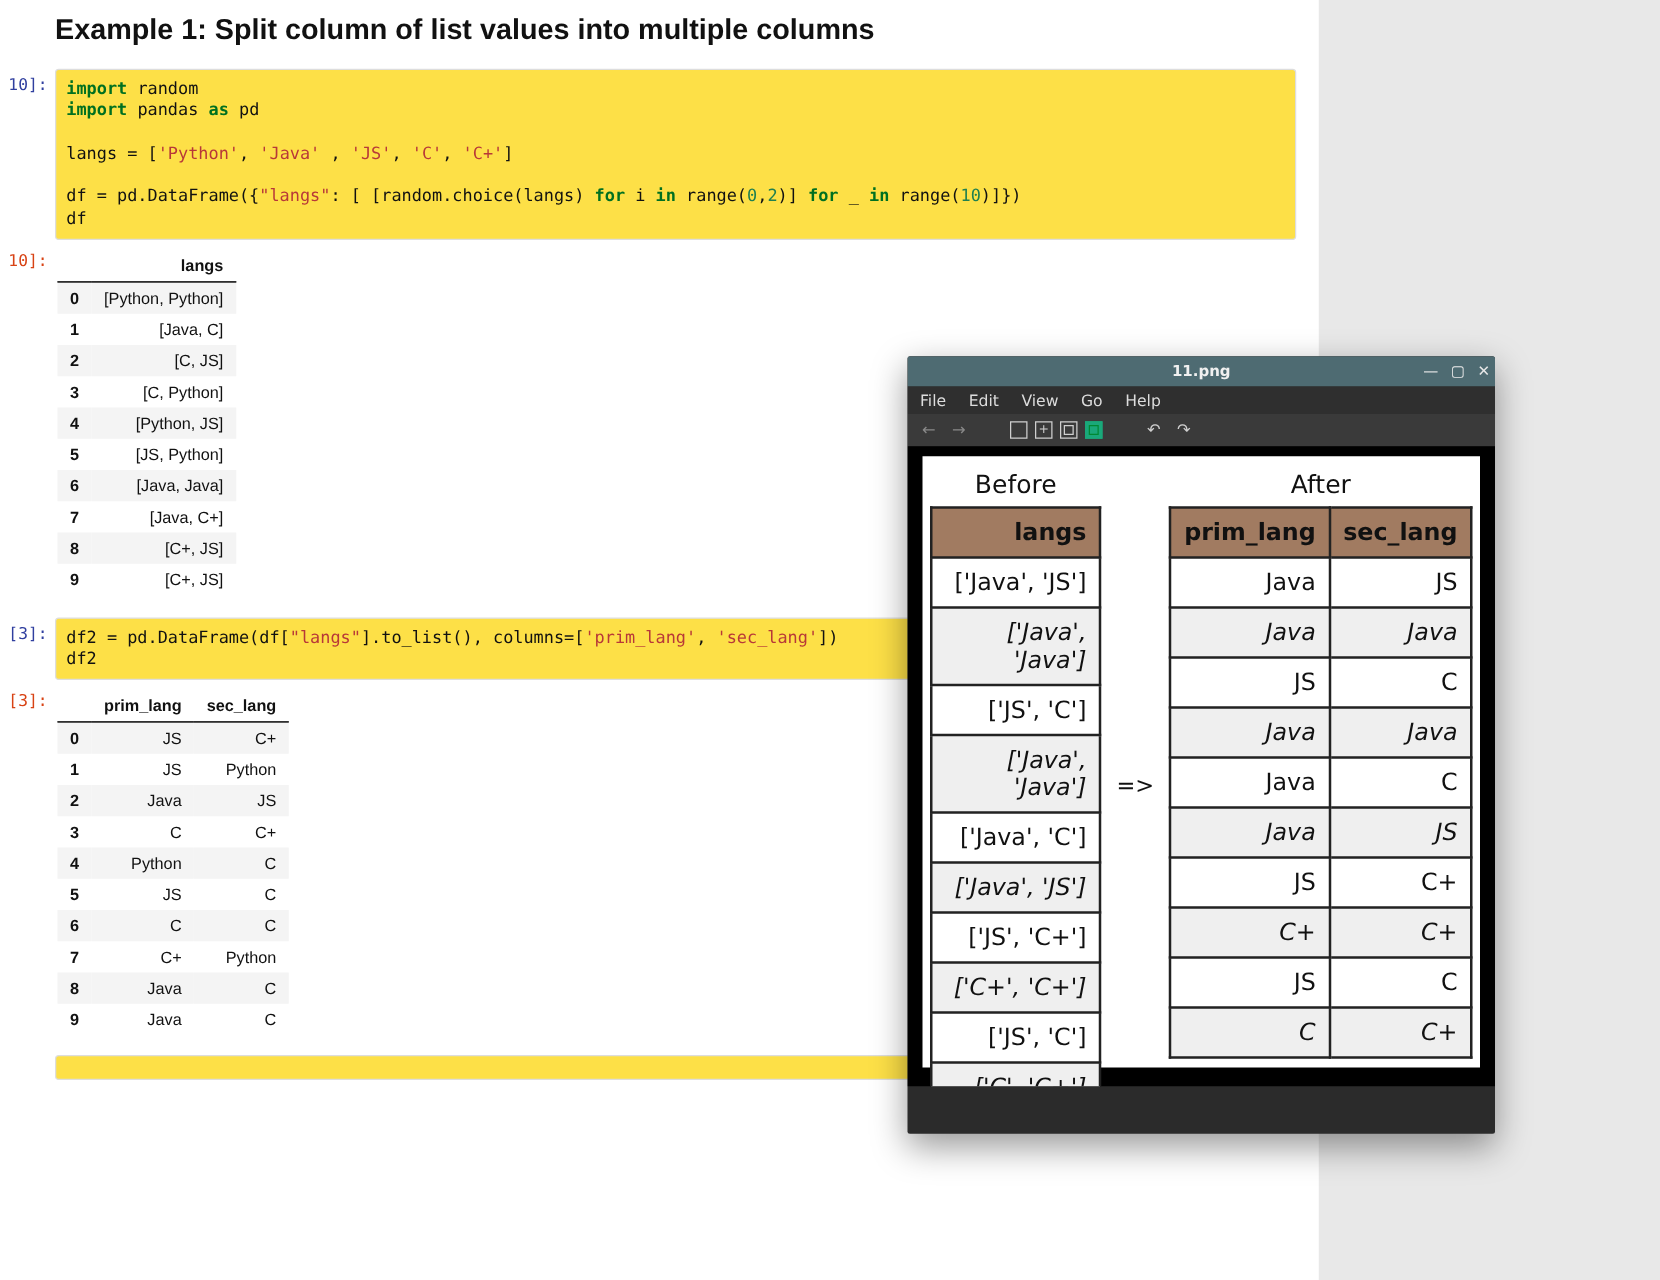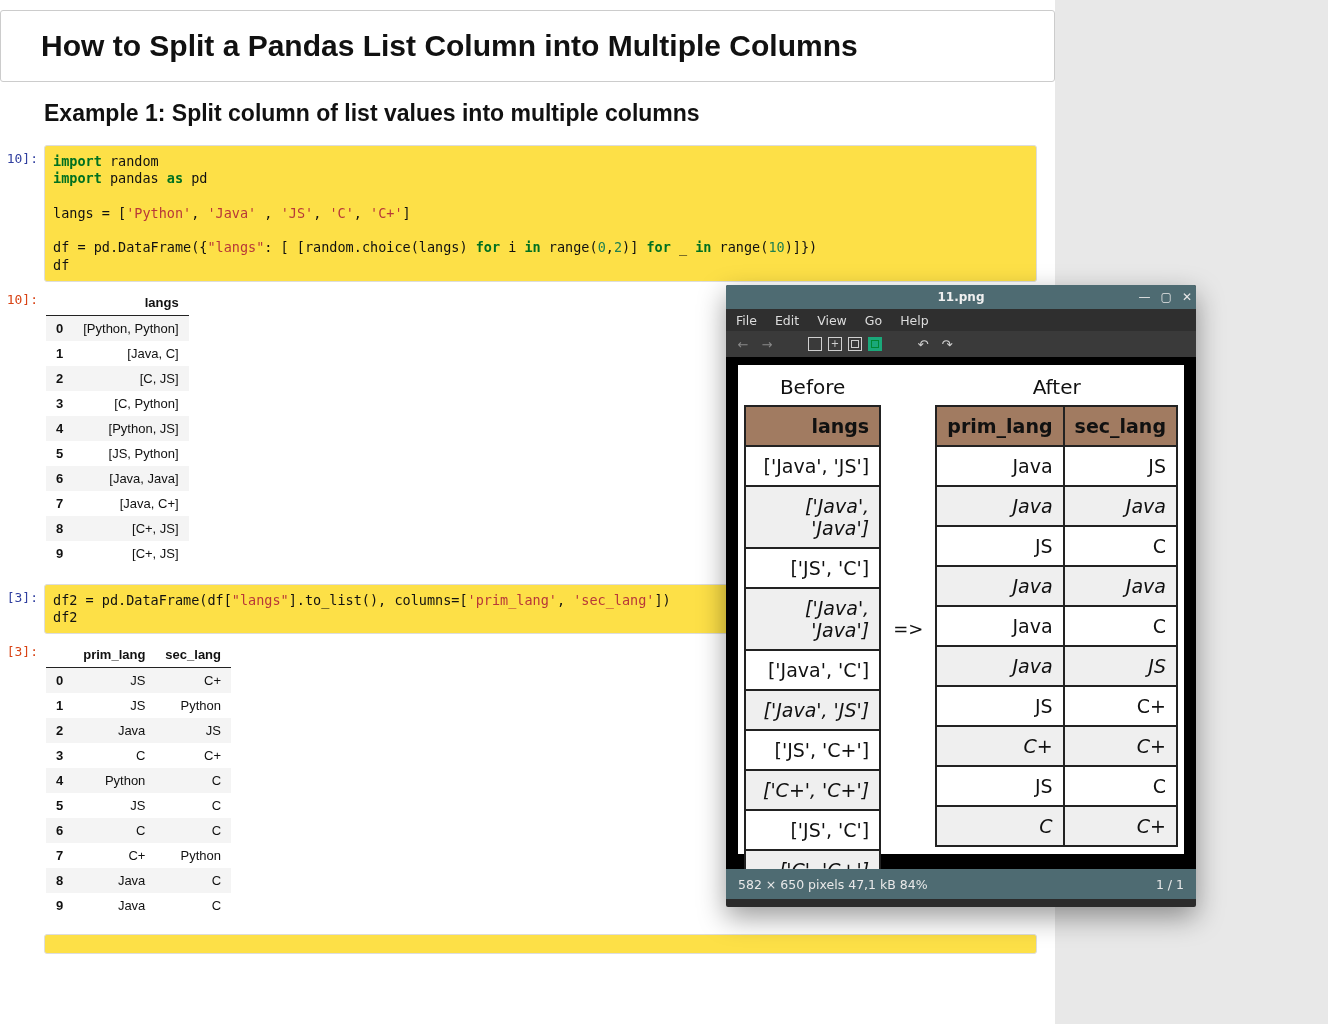--- a/index.html
+++ b/index.html
@@ -222,23 +222,20 @@
     padding: 0 12px;
     color: #e8e8e8;
     font-size: 12.5px;
   }
 </style>
 </head>
 <body>
 
 <div class="page">
 
-  <div class="title-box">
-    <h1>How to Split a Pandas List Column into Multiple Columns</h1>
-  </div>
 
   <h2 class="example">Example 1: Split column of list values into multiple columns</h2>
 
   <div class="cell">
     <div class="prompt in">10]:</div>
     <div class="input-area"><span class="kw">import</span> random
 <span class="kw">import</span> pandas <span class="kw">as</span> pd
 
 langs = [<span class="str">'Python'</span>, <span class="str">'Java'</span> , <span class="str">'JS'</span>, <span class="str">'C'</span>, <span class="str">'C+'</span>]
 
@@ -509,17 +506,13 @@
               </tr>
               <tr class="alt">
                 <td>C</td>
                 <td>C+</td>
               </tr>
             </tbody>
         </table>
       </div>
     </div>
   </div>
-  <div class="v-status">
-    <span>582 × 650 pixels  47,1 kB   84%</span>
-    <span>1 / 1</span>
-  </div>
 </div>
 
 </body></html>

